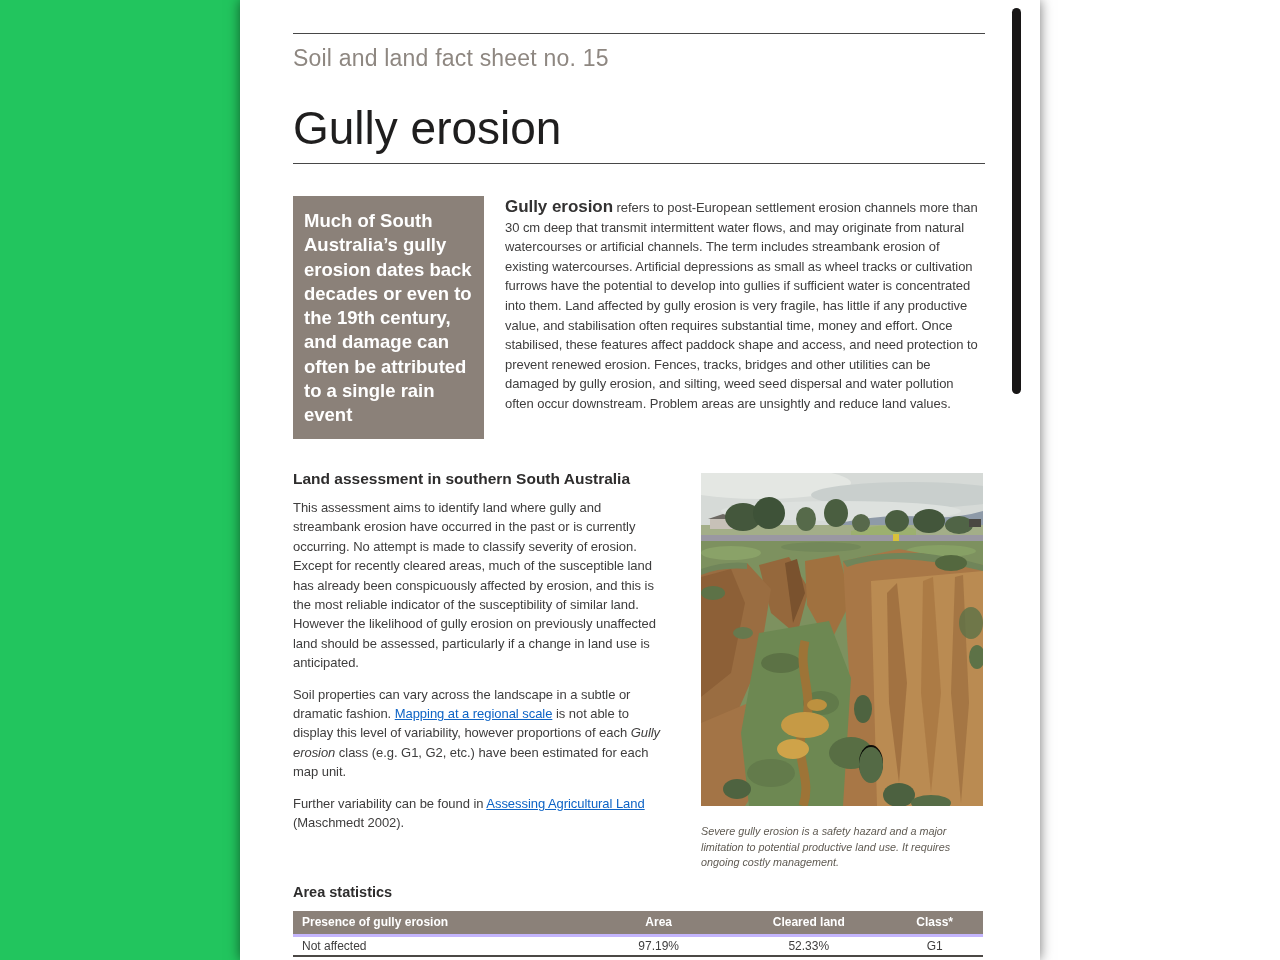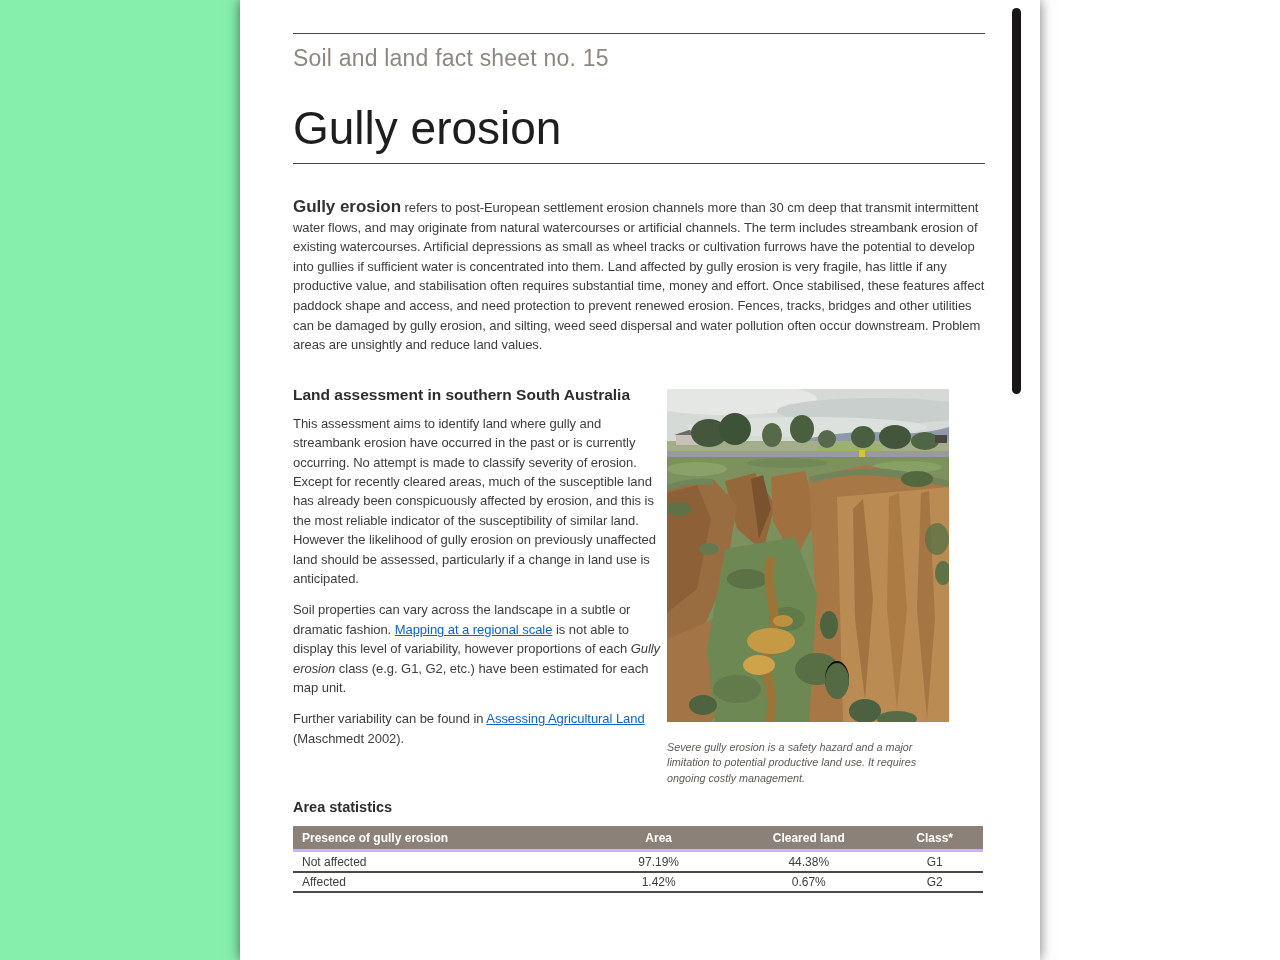--- a/index.html
+++ b/index.html
@@ -1,33 +1,33 @@
 <!DOCTYPE html>
 <html><head>
 <meta charset="utf-8">
 <style>
   * { margin:0; padding:0; box-sizing:border-box; }
   html,body { width:1280px; height:960px; overflow:hidden;
     font-family:"Liberation Sans","DejaVu Sans",sans-serif; }
-  .viewer { position:relative; width:1024px; height:960px; background:#86efac; }
+  .viewer { position:relative; width:1024px; height:960px; background:#22c55e; }
   .page { position:absolute; left:240px; top:0; width:800px; height:960px;
     background:#ffffff; box-shadow:0 0 12px rgba(0,0,0,0.55); }
   .content { padding:0 55px 0 53px; }
   .rule { border:none; border-top:1px solid #474747; height:0; }
   .rule-top { margin-top:33px; }
   .subtitle { margin-top:11px; font-size:23px; letter-spacing:.2px; color:#8e8781; }
   .title { margin-top:28px; font-size:46px; font-weight:400; color:#1f1e1e; line-height:56px; }
   .rule-title { margin-top:7px; }
   .intro-row { margin-top:32px; display:flex; gap:21px; }
   .callout { flex:0 0 191px; height:243px; background:#8b8179; color:#ffffff;
     font-size:18.5px; font-weight:700; line-height:24.3px; padding:13px 8px 0 11px; }
   .intro-text { flex:1; font-size:13px; line-height:19.6px; color:#3e3d3d;
     letter-spacing:-.05px; padding-top:1px; }
   .lead { font-size:17px; font-weight:700; color:#333232; }
-  .cols { margin-top:31px; display:flex; }
+  .cols { margin-top:31px; display:flex; gap:34px; }
   .col-left { flex:0 0 374px; }
   .col-right { flex:0 0 282px; padding-top:3px; }
   h2.sec { font-size:15.5px; font-weight:700; color:#2e2d2d; margin-bottom:10px; }
   .col-left p { font-size:13px; line-height:19.4px; color:#3e3d3d; letter-spacing:-.05px;
     margin-bottom:12px; }
   a.link { color:#0d63c5; text-decoration:underline; cursor:pointer; }
   .photo { width:282px; height:333px; overflow:hidden; }
   .photo svg { display:block; }
   .caption { font-size:10.8px; font-style:italic; color:#5f5a52; line-height:15.5px;
     margin-top:18px; }
@@ -47,20 +47,21 @@
 
 <div class="viewer">
   <div class="page">
     <div class="content">
       <hr class="rule rule-top">
       <div class="subtitle">Soil and land fact sheet no. 15</div>
       <h1 class="title">Gully erosion</h1>
       <hr class="rule rule-title">
 
       <div class="intro-row">
+        <div class="callout">Much of South Australia’s gully erosion dates back decades or even to the 19th century, and damage can often be attributed to a single rain event</div>
         <p class="intro-text"><span class="lead">Gully erosion</span><span> refers to post-European settlement erosion channels more than 30 cm deep that transmit intermittent water flows, and may originate from natural watercourses or artificial channels. The term includes streambank erosion of existing watercourses. Artificial depressions as small as wheel tracks or cultivation furrows have the potential to develop into gullies if sufficient water is concentrated into them. Land affected by gully erosion is very fragile, has little if any productive value, and stabilisation often requires substantial time, money and effort. Once stabilised, these features affect paddock shape and access, and need protection to prevent renewed erosion. Fences, tracks, bridges and other utilities can be damaged by gully erosion, and silting, weed seed dispersal and water pollution often occur downstream. Problem areas are unsightly and reduce land values.</span></p>
       </div>
 
       <div class="cols">
         <div class="col-left">
           <h2 class="sec">Land assessment in southern South Australia</h2>
           <p>This assessment aims to identify land where gully and streambank erosion have occurred in the past or is currently occurring. No attempt is made to classify severity of erosion. Except for recently cleared areas, much of the susceptible land has already been conspicuously affected by erosion, and this is the most reliable indicator of the susceptibility of similar land. However the likelihood of gully erosion on previously unaffected land should be assessed, particularly if a change in land use is anticipated.</p>
           <p><span>Soil properties can vary across the landscape in a subtle or dramatic fashion. </span><a class="link" href="#">Mapping at a regional scale</a><span> is not able to display this level of variability, however proportions of each </span><i>Gully erosion</i><span> class (e.g. G1, G2, etc.) have been estimated for each map unit.</span></p>
           <p><span>Further variability can be found in </span><a class="link" href="#">Assessing Agricultural Land</a><span> (Maschmedt 2002).</span></p>
         </div>
@@ -149,21 +150,21 @@
       <div class="stat-table">
         <div class="t-head">
           <div class="c1">Presence of gully erosion</div>
           <div class="c2">Area</div>
           <div class="c3">Cleared land</div>
           <div class="c4">Class*</div>
         </div>
         <div class="t-row">
           <div class="c1">Not affected</div>
           <div class="c2">97.19%</div>
-          <div class="c3">44.38%</div>
+          <div class="c3">52.33%</div>
           <div class="c4">G1</div>
         </div>
         <div class="t-row">
           <div class="c1">Affected</div>
           <div class="c2">1.42%</div>
           <div class="c3">0.67%</div>
           <div class="c4">G2</div>
         </div>
       </div>
     </div>

